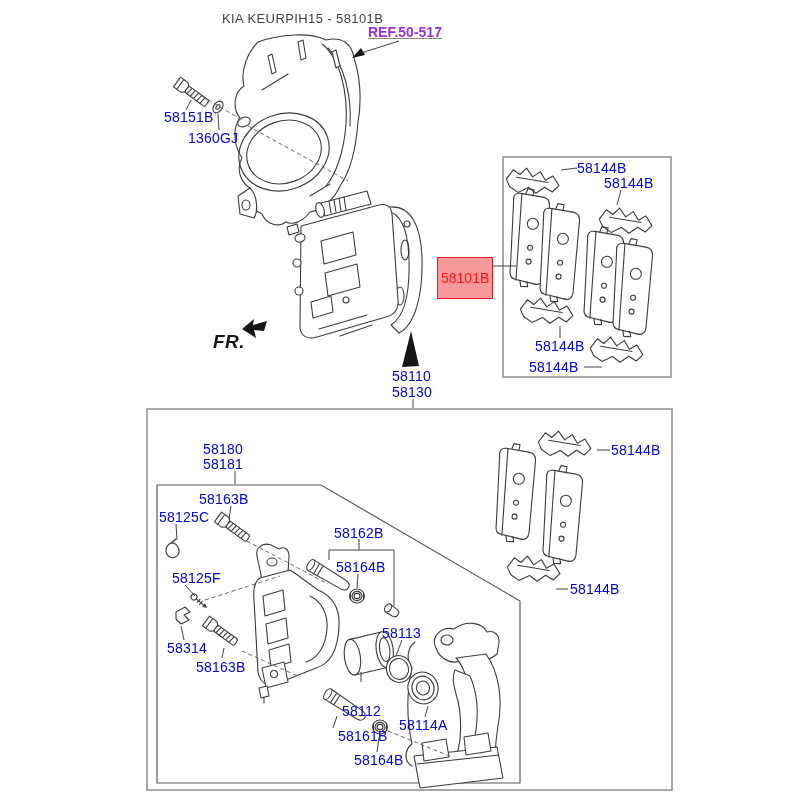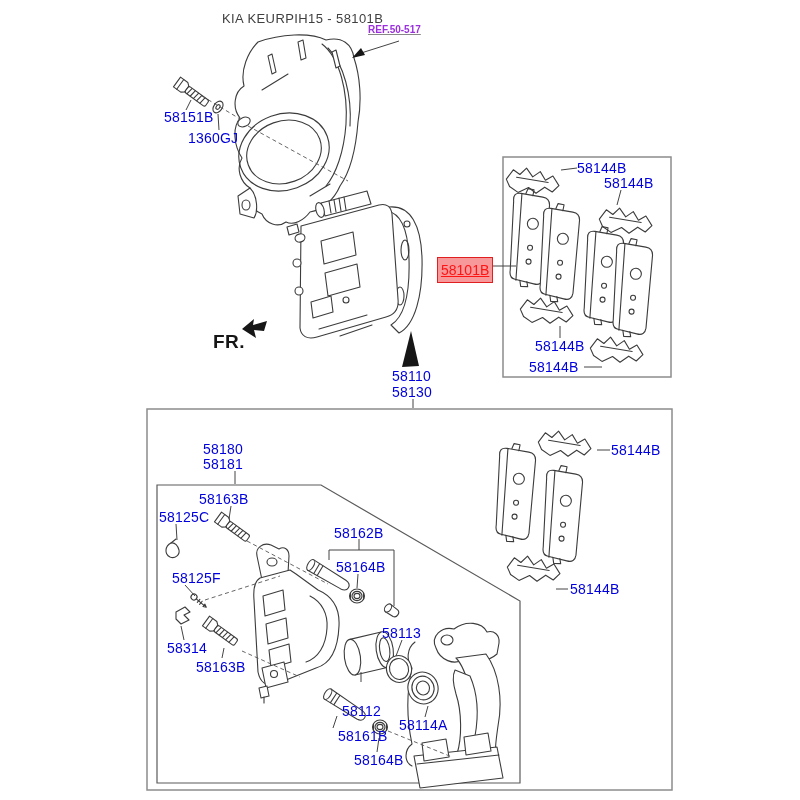--- a/index.html
+++ b/index.html
@@ -1,25 +1,25 @@
 <!DOCTYPE html>
 <html><head>
 <meta charset="utf-8">
 <style>
   html,body{margin:0;padding:0;background:#fff;}
   #stage{position:relative;width:800px;height:800px;background:#fff;overflow:hidden;
          font-family:"Liberation Sans",sans-serif;}
   svg{position:absolute;left:0;top:0;}
   .lbl{position:absolute;font-size:14px;line-height:15px;color:#0000DE;white-space:nowrap;letter-spacing:.2px;}
   .title{position:absolute;font-size:13px;color:#3F3F3F;letter-spacing:.4px;white-space:nowrap;}
-  .ref{position:absolute;font-size:10px;font-weight:bold;color:#9B2FDE;white-space:nowrap;
+  .ref{position:absolute;font-size:14px;font-weight:bold;color:#9B2FDE;white-space:nowrap;
        text-decoration:underline;text-decoration-color:#888;cursor:pointer;}
-  .fr{position:absolute;font-size:19px;font-weight:bold;color:#161616;letter-spacing:.5px;}
+  .fr{position:absolute;font-size:19px;font-weight:bold;color:#161616;letter-spacing:.5px;font-style:italic;}
   .hl{position:absolute;font-size:14px;line-height:16px;color:#FF1414;background:#F7989A;
-      border:1.5px solid #E02020;padding:4px 3px;white-space:nowrap;text-decoration:underline;}
+      border:1.5px solid #E02020;padding:12px 3px;white-space:nowrap;}
   
   .ln{stroke:#3C3C3C;stroke-width:1.1;fill:none;stroke-linejoin:round;stroke-linecap:round;}
   .wf{stroke:#3C3C3C;stroke-width:1.1;fill:#ffffff;stroke-linejoin:round;stroke-linecap:round;}
   .bx{stroke:#8C8C8C;stroke-width:1.5;fill:none;}
   .pent{stroke:#5A5A5A;stroke-width:1.2;fill:none;}
   .ldr{stroke:#444;stroke-width:1;fill:none;}
   .dash{stroke:#555;stroke-width:.9;fill:none;stroke-dasharray:4 3;}
   .blk{fill:#161616;stroke:none;}
 </style>
 </head>

